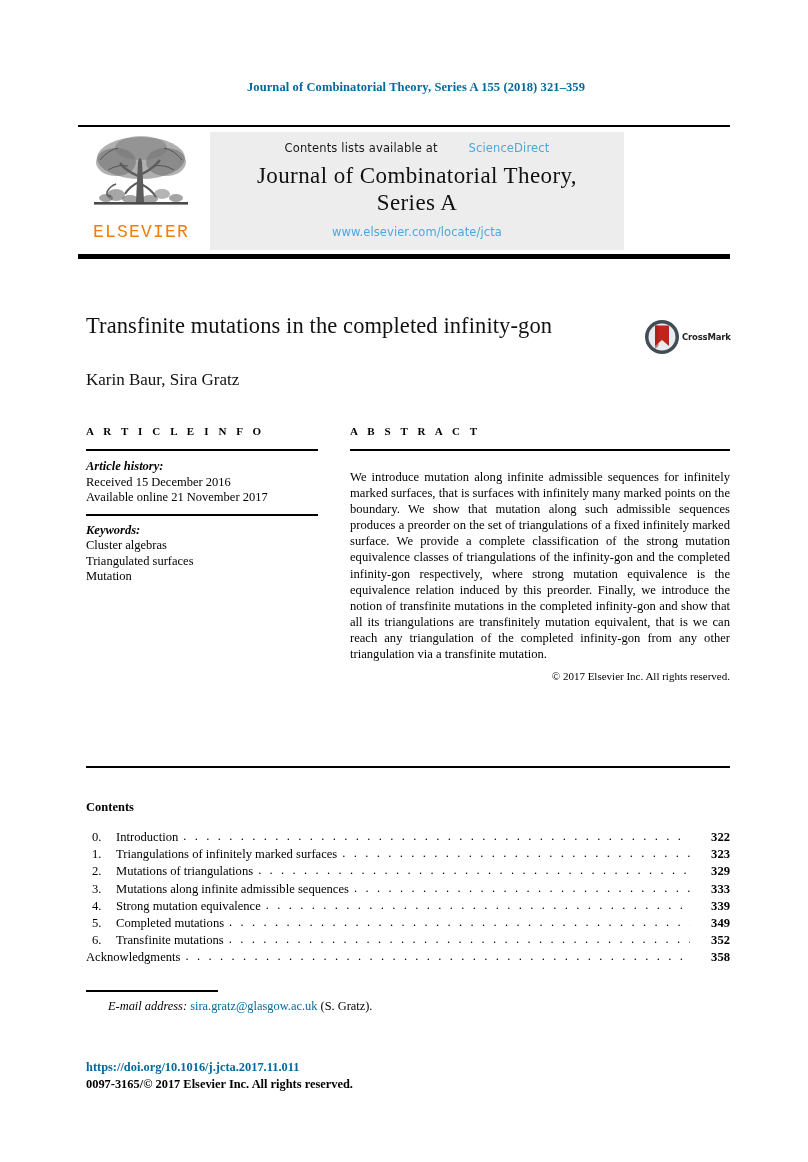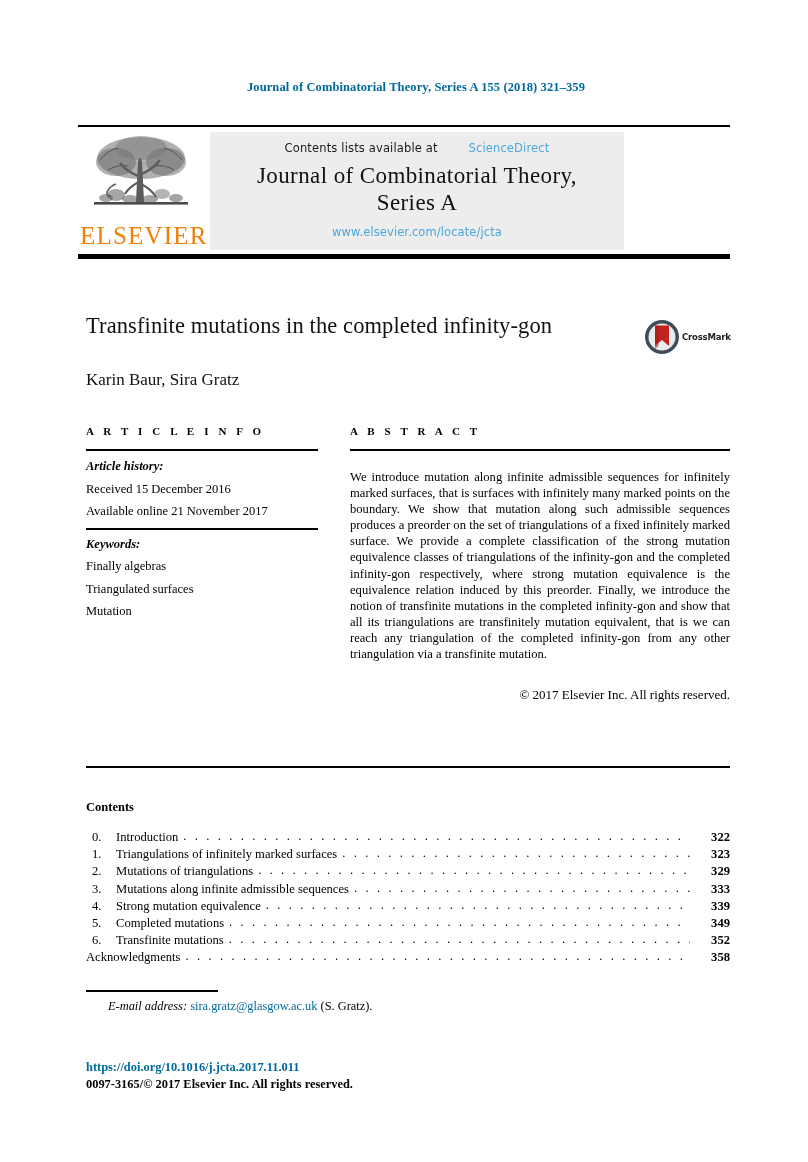--- a/index.html
+++ b/index.html
@@ -59,22 +59,22 @@
     top: 7px;
     width: 122px;
     height: 118px;
   }
   .tree-svg {
     display: block;
     margin: 0 auto;
   }
   .elsevier-word {
     text-align: center;
-    font-family: Liberation Serif, serif;
-    font-size: 25px;
+    font-family: Liberation Mono, monospace;
+    font-size: 18px;
     letter-spacing: 1.2px;
     color: #F07F09;
     font-weight: normal;
     margin-top: -2px;
   }
   .journal-box {
     position: absolute;
     left: 132px;
     top: 7px;
     width: 414px;
@@ -204,34 +204,34 @@
     font-family: "Liberation Serif", serif;
     font-size: 12.5px;
     line-height: 15.5px;
     color: #000;
   }
   .info-group .lbl {
     font-style: italic;
     font-weight: bold;
     display: block;
   }
-  .info-group .val { display: block; margin-top: 7px; }
+  .info-group .val { display: block; }
   .abstract-text {
     margin-top: 18px;
     font-family: "Liberation Serif", serif;
     font-size: 12.6px;
     line-height: 16.1px;
     text-align: justify;
     color: #000;
   }
   .abstract-copy {
-    margin-top: 25px;
+    margin-top: 8px;
     text-align: right;
     font-family: "Liberation Serif", serif;
-    font-size: 13px;
+    font-size: 11px;
     color: #000;
   }
 
   .rule-after-abstract {
     position: absolute;
     left: 86px;
     top: 766px;
     width: 644px;
     height: 2px;
     background: #000;
@@ -403,21 +403,21 @@
     <div class="sec-head">A R T I C L E   I N F O</div>
     <div class="hr-sec"></div>
     <div class="info-group">
       <span class="lbl">Article history:</span>
       <span class="val">Received 15 December 2016</span>
       <span class="val">Available online 21 November 2017</span>
     </div>
     <div class="hr-sub"></div>
     <div class="info-group" style="margin-top:0">
       <span class="lbl">Keywords:</span>
-      <span class="val">Finally algebras</span>
+      <span class="val">Cluster algebras</span>
       <span class="val">Triangulated surfaces</span>
       <span class="val">Mutation</span>
     </div>
   </div>
 
   <div class="abs-col">
     <div class="sec-head">A B S T R A C T</div>
     <div class="hr-sec"></div>
     <div class="abstract-text">We introduce mutation along infinite admissible sequences for infinitely marked surfaces, that is surfaces with infinitely many marked points on the boundary. We show that mutation along such admissible sequences produces a preorder on the set of triangulations of a fixed infinitely marked surface. We provide a complete classification of the strong mutation equivalence classes of triangulations of the infinity-gon and the completed infinity-gon respectively, where strong mutation equivalence is the equivalence relation induced by this preorder. Finally, we introduce the notion of transfinite mutations in the completed infinity-gon and show that all its triangulations are transfinitely mutation equivalent, that is we can reach any triangulation of the completed infinity-gon from any other triangulation via a transfinite mutation.</div>
     <div class="abstract-copy">© 2017 Elsevier Inc. All rights reserved.</div>

